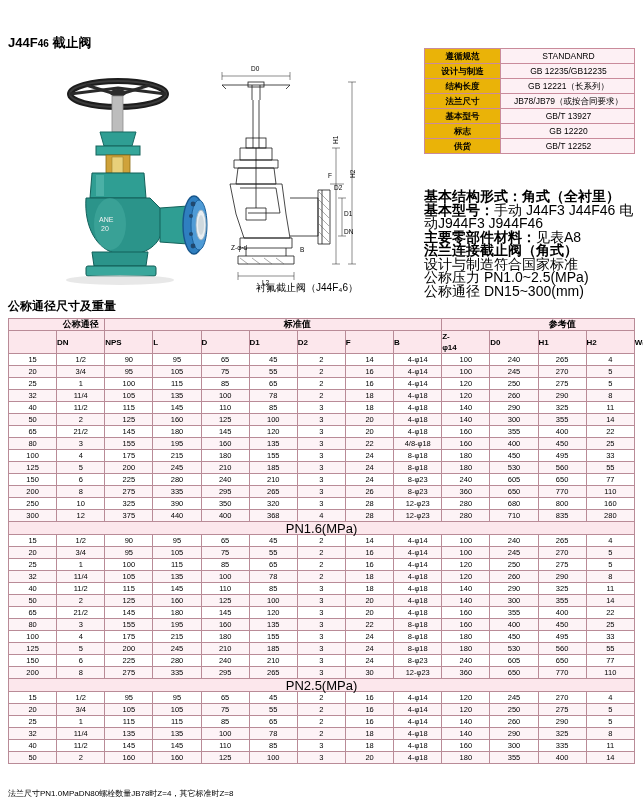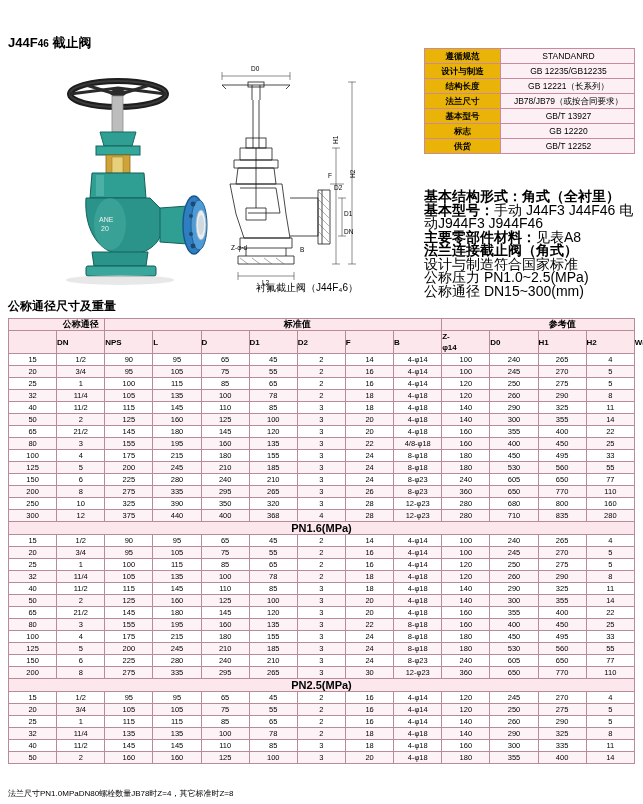--- a/index.html
+++ b/index.html
@@ -110,22 +110,22 @@
   table.data thead th {
     background: #fce7ec;
     font-weight: bold;
     font-size: 8px;
     padding-left: 48px;
   }
   table.data thead th.grp { font-size: 9px; }
   table.data tbody td { background: #ffffff; }
   table.data tr.band td {
     background: #fce7ec;
-    font-weight: bold;
-    font-size: 11px;
+    font-weight: normal;
+    font-size: 13px;
     height: 13px;
   }
   table.data tbody tr.alt td { background: #fdf3f6; }
   .col-dn { width: 30px; }
   .col-nps { width: 34px; }
   .note {
     position: absolute;
     left: 8px; top: 788px;
     font-size: 8px;
   }

